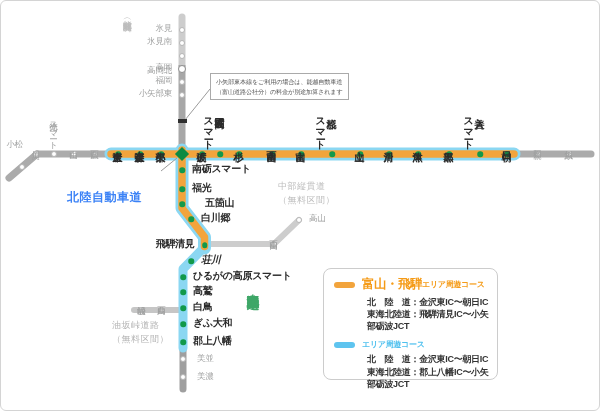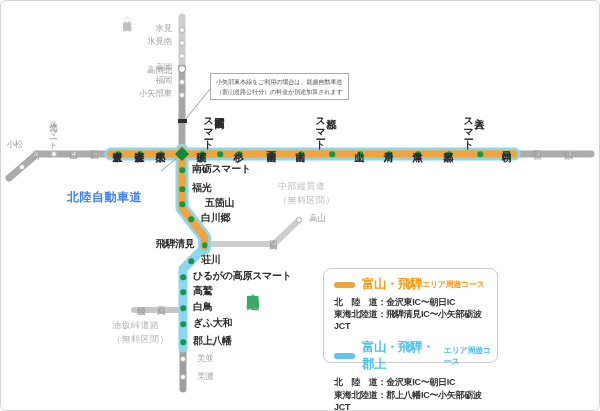--- a/index.html
+++ b/index.html
@@ -27,29 +27,29 @@
   #road-yusaka{left:111px;top:318px;font-size:9px;color:#b5b5b5;line-height:1.5;letter-spacing:0.5px;}
   #jct-label-box{
     position:absolute;left:84px;top:168px;background:#fff;border:1.2px solid #9a9a9a;
     border-radius:4px;padding:1px 6px 2px;font-size:10.5px;font-weight:bold;color:#333;z-index:4;
   }
   #note-box{
     position:absolute;left:209px;top:72px;background:#fff;border:1px solid #aaa;
     padding:3px 5px;font-size:6.2px;color:#555;line-height:1.55;letter-spacing:-0.2px;z-index:4;white-space:nowrap;
   }
   #legend-box{
-    position:absolute;left:322px;top:267px;width:175px;height:95px;background:#fff;
+    position:absolute;left:322px;top:267px;width:175px;height:112px;background:#fff;
     border:1.5px solid #ccc;border-radius:8px;box-sizing:border-box;padding:7px 0 15px 10px;z-index:4;
   }
   .legend-item{margin-bottom:7px;}
   .legend-title-row{display:flex;align-items:center;margin-bottom:3px;}
   .legend-dash{width:21px;height:6px;border-radius:3px;margin-right:7px;flex:0 0 auto;}
   .legend-title{font-size:12.5px;font-weight:bold;letter-spacing:-0.5px;}
   .legend-title-suffix{font-size:8px;font-weight:bold;letter-spacing:-0.3px;}
-  .legend-row{font-size:9px;font-weight:bold;color:#333;line-height:1.35;letter-spacing:-0.3px;}
+  .legend-row{font-size:9px;font-weight:bold;color:#333;line-height:1.35;letter-spacing:-0.3px;margin-left:33px;}
 </style>
 </head>
 <body>
 
 <div id="stage">
 
   <svg id="lines" width="600" height="411" viewBox="0 0 600 411">
 
     <path d="M 8 177 L 36 153" fill="none" stroke="#ABABAB" stroke-width="7" stroke-linecap="round"></path>
     <path d="M 36 153 H 590" fill="none" stroke="#ABABAB" stroke-width="7" stroke-linecap="round"></path>
@@ -137,21 +137,21 @@
       <div class="st-label t-dark" style="left: 191px; top: 163px; white-space: nowrap;">南砺スマート</div>
       <div class="dot green" style="left: 181px; top: 188px; background: rgb(18, 153, 74);"></div>
       <div class="st-label t-dark" style="left: 191px; top: 182px; white-space: nowrap;">福光</div>
       <div class="dot green" style="left: 181px; top: 203px; background: rgb(18, 153, 74);"></div>
       <div class="st-label t-dark" style="left: 204px; top: 197px; white-space: nowrap;">五箇山</div>
       <div class="dot green" style="left: 190px; top: 218px; background: rgb(18, 153, 74);"></div>
       <div class="st-label t-dark" style="left: 200px; top: 212px; white-space: nowrap;">白川郷</div>
       <div class="dot green" style="left: 203.5px; top: 244px; background: rgb(18, 153, 74);"></div>
       <div class="st-label t-dark" style="right: 404.5px; top: 238px; white-space: nowrap;">飛騨清見</div>
       <div class="dot green" style="left: 190px; top: 260px; background: rgb(18, 153, 74);"></div>
-      <div class="st-label t-dark" style="left: 200px; top: 254px; white-space: nowrap;">荘川</div>
+      <div class="st-label t-dark" style="left: 200px; top: 254px; white-space: nowrap; font-style: italic;">荘川</div>
       <div class="dot green" style="left: 182px; top: 276px; background: rgb(18, 153, 74);"></div>
       <div class="st-label t-dark" style="left: 192px; top: 270px; white-space: nowrap;">ひるがの高原スマート</div>
       <div class="dot green" style="left: 182px; top: 291px; background: rgb(18, 153, 74);"></div>
       <div class="st-label t-dark" style="left: 192px; top: 285px; white-space: nowrap;">高鷲</div>
       <div class="dot green" style="left: 182px; top: 307px; background: rgb(18, 153, 74);"></div>
       <div class="st-label t-dark" style="left: 192px; top: 301px; white-space: nowrap;">白鳥</div>
       <div class="dot green" style="left: 182px; top: 323px; background: rgb(18, 153, 74);"></div>
       <div class="st-label t-dark" style="left: 192px; top: 317px; white-space: nowrap;">ぎふ大和</div>
       <div class="dot green" style="left: 182px; top: 341px; background: rgb(18, 153, 74);"></div>
       <div class="st-label t-dark" style="left: 192px; top: 335px; white-space: nowrap;">郡上八幡</div>
@@ -189,21 +189,20 @@
         <span class="legend-dash" style="background-color: rgb(242, 164, 60);"></span>
         <span class="legend-title" style="color: rgb(245, 155, 23);">富山・飛騨</span>
         <span class="legend-title-suffix" style="color: rgb(245, 155, 23);">エリア周遊コース</span>
       </div>
       <div class="legend-row">北　陸　道：金沢東IC〜朝日IC</div>
       <div class="legend-row">東海北陸道：飛騨清見IC〜小矢部砺波JCT</div>
     </div>
     <div class="legend-item">
       <div class="legend-title-row">
         <span class="legend-dash" style="background-color: rgb(94, 196, 239);"></span>
-        <span class="legend-title" style="color: rgb(79, 192, 238);">富山・飛騨・郡上</span>
         <span class="legend-title-suffix" style="color: rgb(79, 192, 238);">エリア周遊コース</span>
       </div>
       <div class="legend-row">北　陸　道：金沢東IC〜朝日IC</div>
       <div class="legend-row">東海北陸道：郡上八幡IC〜小矢部砺波JCT</div>
     </div>
   </div>
 
 </div>
 
 </body></html>

